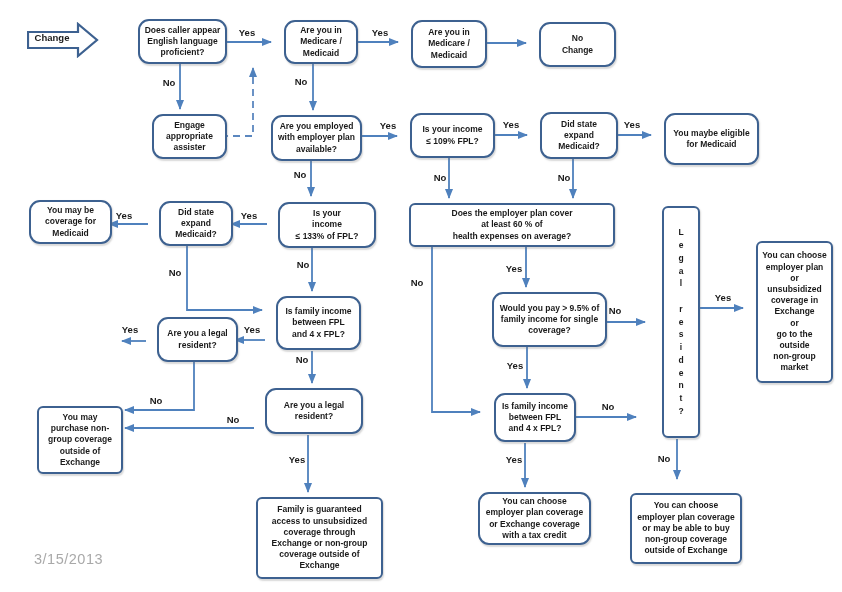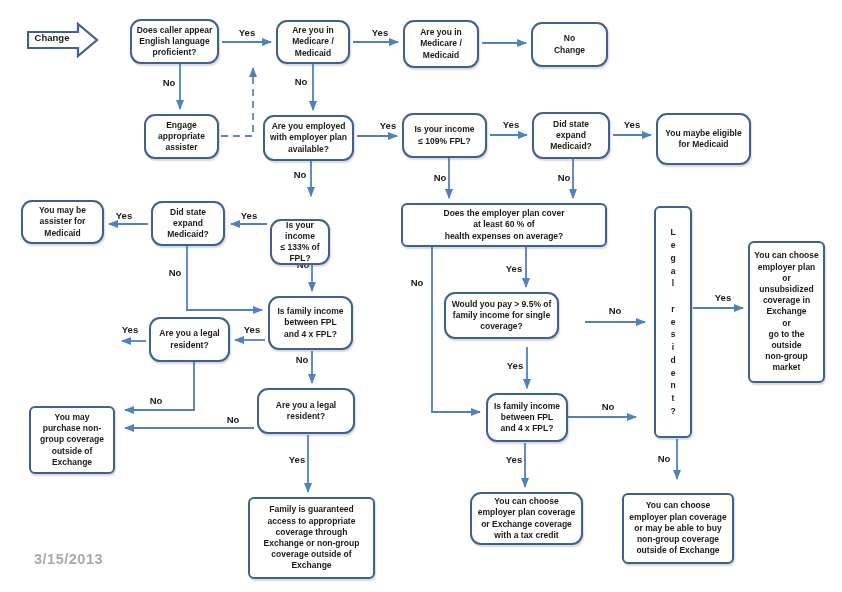--- a/index.html
+++ b/index.html
@@ -11,33 +11,33 @@
   .c  { stroke:#4f81bd; stroke-width:1.8; fill:none; }
   .dash { stroke-dasharray:7 5; stroke:#5b87bf; }
   .lbl { font-family:"Liberation Sans",sans-serif; font-size:9.5px; font-weight:bold;
          fill:#1a1a1a; text-anchor:middle; }
   .node {
     position:absolute; box-sizing:border-box;
     display:flex; align-items:center; justify-content:center;
     border:2.2px solid #3d6190; border-radius:11px; background:#ffffff;
     box-shadow:1px 1.5px 1.5px rgba(120,120,120,0.28);
     color:#1a1a1a; font-size:8.5px; font-weight:bold; line-height:1.32;
-    text-align:center; padding:2px 2px;
+    text-align:center; padding:2px 2px;margin-left:8px;
   }
   .node .t { white-space:pre-line; }
   .big  { border-radius:6px; }
   .vnode .t { line-height:1.5; }
   .start-wrap { position:absolute; left:27px; top:22px; width:72px; height:36px; }
   .start-wrap .t {
     position:absolute; left:2px; top:10px; width:46px; text-align:center;
     font-size:9.5px; font-weight:bold; color:#1a1a1a; white-space:pre-line;
   }
   .date {
     position:absolute; left:34px; top:551px;
-    font-size:14.5px; font-weight:bold; color:#a9a9a9; letter-spacing:0.5px;
+    font-size:14.5px; font-weight:normal; color:#a9a9a9; letter-spacing:0.5px;
   }
 </style>
 </head>
 <body>
 
 <div class="canvas">
 
   <svg class="layer" viewBox="0 0 842 592">
     <defs>
       <marker id="arw" markerUnits="userSpaceOnUse" markerWidth="10" markerHeight="8" refX="9" refY="4" orient="auto">
@@ -150,29 +150,29 @@
       <span class="t">Did state
 expand
 Medicaid?</span>
     </div>
   <div class="node" style="left:656px;top:113px;width:95px;height:52px">
       <span class="t">You maybe eligible
 for  Medicaid</span>
     </div>
   <div class="node" style="left:21px;top:200px;width:83px;height:44px">
       <span class="t">You may be
-assister for
+coverage for
 Medicaid</span>
     </div>
   <div class="node" style="left:151px;top:201px;width:74px;height:45px">
       <span class="t">Did state
 expand
 Medicaid?</span>
     </div>
-  <div class="node" style="left:270px;top:219px;width:60px;height:46px">
+  <div class="node" style="left:270px;top:202px;width:98px;height:46px">
       <span class="t">Is your
 income
 ≤ 133% of FPL?</span>
     </div>
   <div class="node big" style="left:401px;top:203px;width:206px;height:44px">
       <span class="t">Does the employer plan cover
 at least 60 % of
 health expenses on average?</span>
     </div>
   <div class="node big vnode" style="left:654px;top:206px;width:38px;height:232px">
@@ -207,21 +207,21 @@
     </div>
   <div class="node" style="left:149px;top:317px;width:81px;height:45px">
       <span class="t">Are you a legal
 resident?</span>
     </div>
   <div class="node" style="left:268px;top:296px;width:85px;height:54px">
       <span class="t">Is family income
 between FPL
 and 4 x FPL?</span>
     </div>
-  <div class="node" style="left:444px;top:292px;width:115px;height:47px">
+  <div class="node" style="left:484px;top:292px;width:115px;height:55px">
       <span class="t">Would you pay &gt; 9.5% of
 family income for single
 coverage?</span>
     </div>
   <div class="node big" style="left:29px;top:406px;width:86px;height:68px">
       <span class="t">You may
 purchase non-
 group coverage
 outside of
 Exchange</span>
@@ -230,21 +230,21 @@
       <span class="t">Are you a legal
 resident?</span>
     </div>
   <div class="node" style="left:486px;top:393px;width:82px;height:49px">
       <span class="t">Is family income
 between FPL
 and 4 x FPL?</span>
     </div>
   <div class="node big" style="left:248px;top:497px;width:127px;height:82px">
       <span class="t">Family is guaranteed
-access to appropriate
+access to unsubsidized
 coverage through
 Exchange or non-group
 coverage outside of
 Exchange</span>
     </div>
   <div class="node" style="left:470px;top:492px;width:113px;height:53px">
       <span class="t">You can choose
 employer plan coverage
 or Exchange coverage
 with a tax credit</span>

